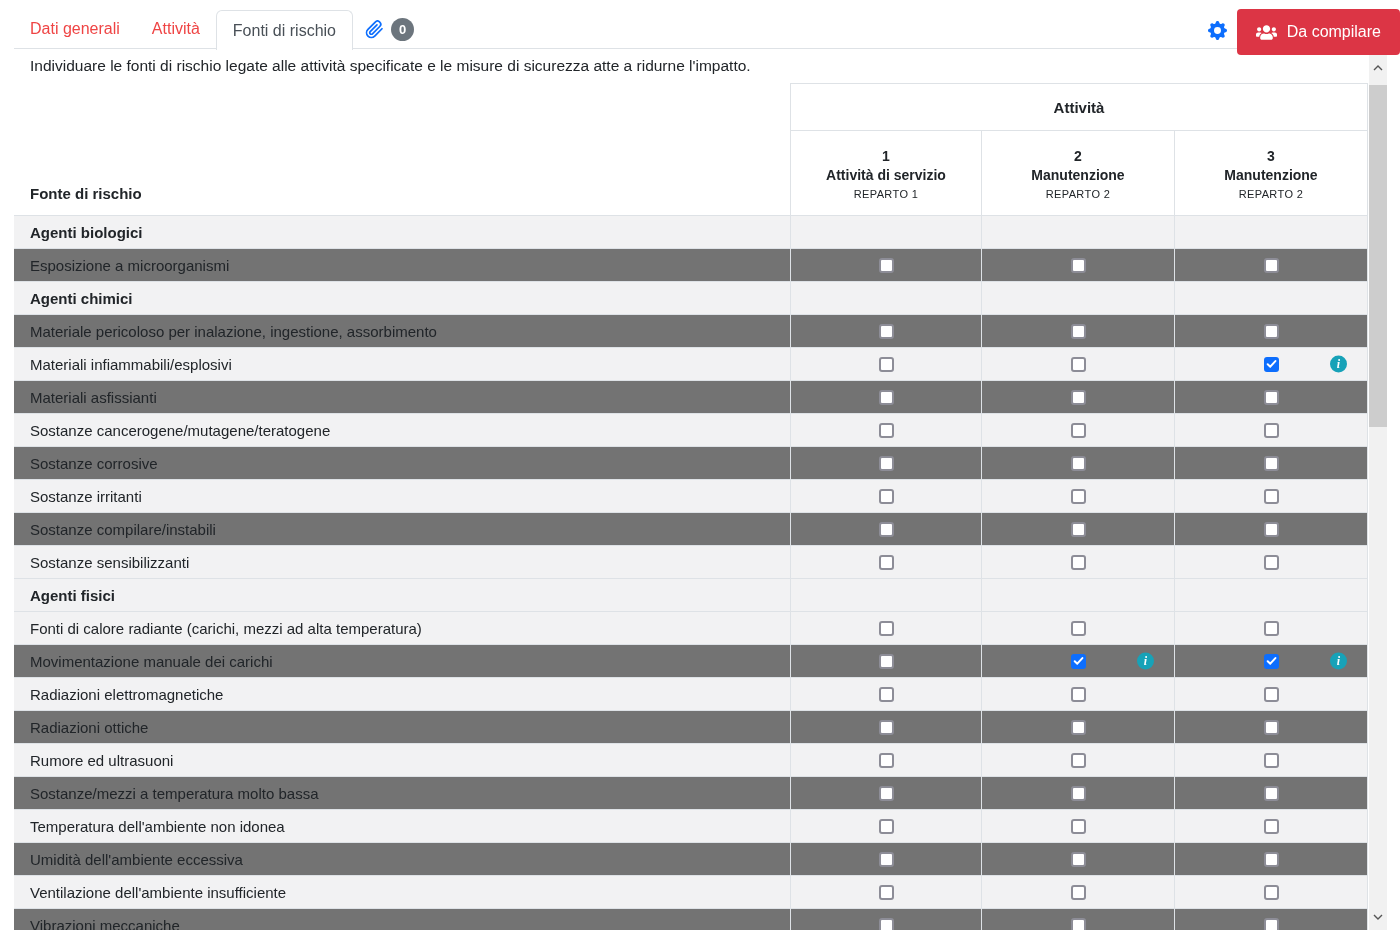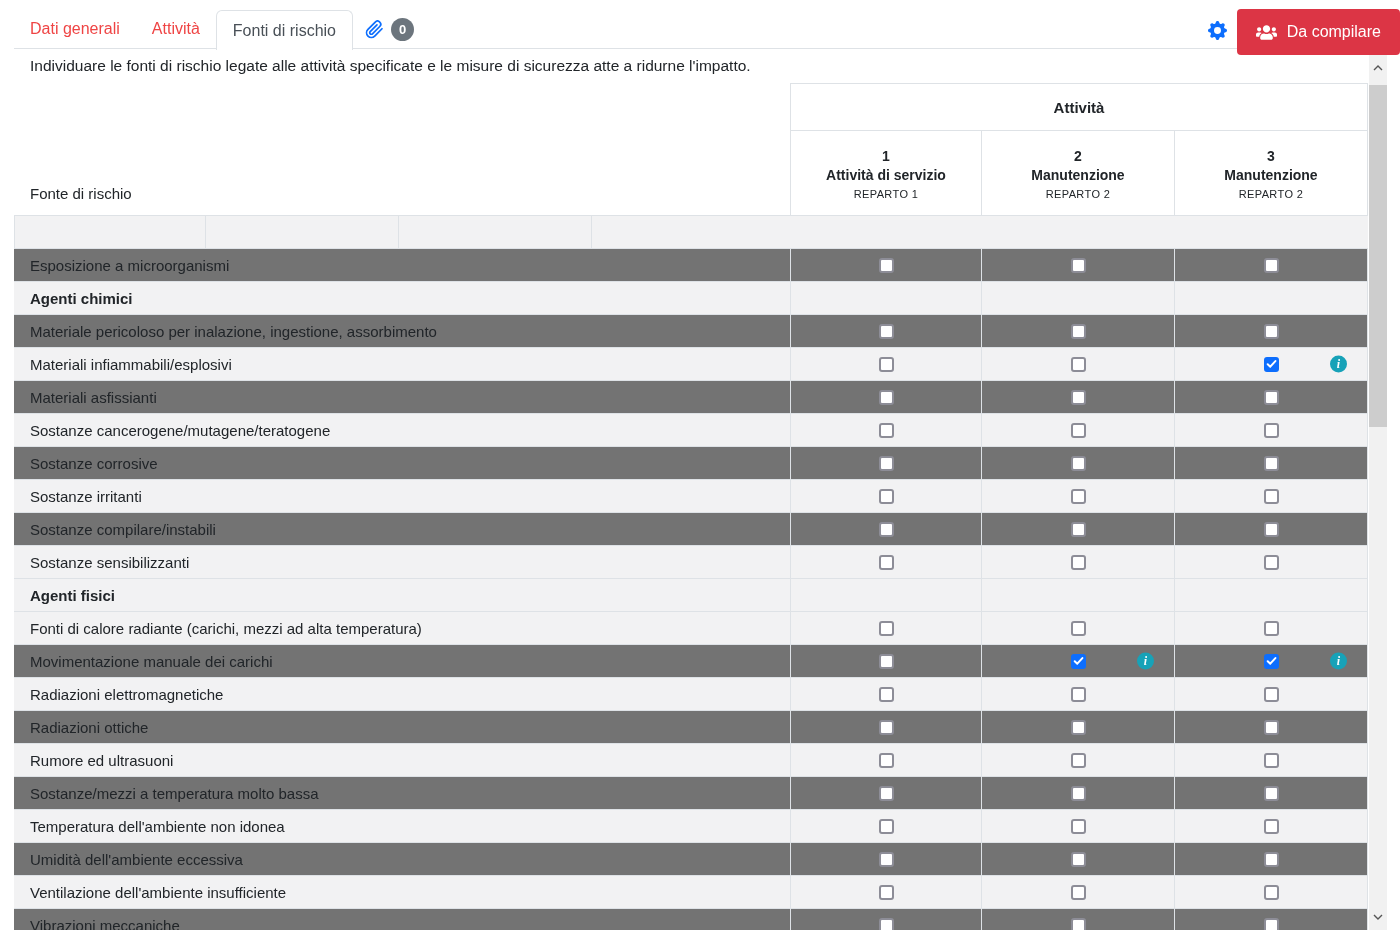--- a/index.html
+++ b/index.html
@@ -23,21 +23,21 @@
   .gear{position:absolute;left:1208px;top:21px;width:19px;height:19px;cursor:pointer;}
   .status-btn{position:absolute;right:0;top:9px;height:46px;background:#dc3545;color:#fff;
        border:none;border-radius:4px;display:flex;align-items:center;gap:10px;
        padding:0 19px;font-size:16px;font-family:"Liberation Sans",sans-serif;cursor:pointer;z-index:3;}
   
   .description{position:absolute;left:30px;top:57px;font-size:15.5px;color:#212529;}
   
   .risk-table{position:absolute;left:14px;top:83px;width:1354px;}
   .thead{display:flex;border-bottom:1px solid #dee2e6;}
   .th-left{width:776px;box-sizing:border-box;display:flex;align-items:flex-end;
-       padding:0 0 13px 16px;font-weight:400;font-size:15px;}
+       padding:0 0 13px 16px;font-weight:700;font-size:15px;}
   .th-right{width:578px;}
   .group-cell{height:47px;box-sizing:border-box;border:1px solid #dee2e6;border-bottom:0;
        display:flex;align-items:center;justify-content:center;font-weight:700;font-size:15px;}
   .col-heads{display:flex;height:85px;}
   .col-head{box-sizing:border-box;border-left:1px solid #dee2e6;border-top:1px solid #dee2e6;
        display:flex;flex-direction:column;align-items:center;justify-content:center;text-align:center;}
   .col-head.last{border-right:1px solid #dee2e6;}
   .col-head .num{font-weight:700;font-size:14px;line-height:19px;}
   .col-head .col-name{font-weight:700;font-size:14px;line-height:19px;}
   .col-head .dept{font-size:11px;letter-spacing:.4px;margin-top:3px;}
@@ -114,20 +114,21 @@
           <div class="col-head last" style="width: 194px;">
             <div class="num">3</div>
             <div class="col-name">Manutenzione</div>
             <div class="dept">REPARTO 2</div>
           </div>
         </div>
     </div>
   </div>
   <div id="tbody">
       <div class="row shaded category">
+        <div class="cell-label">Agenti biologici</div>
         <div class="cell-check" style="width: 191px;"></div>
         <div class="cell-check" style="width: 193px;"></div>
         <div class="cell-check last" style="width: 194px;"></div>
       </div>
       <div class="row">
         <div class="cell-label">Esposizione a microorganismi</div>
         <div class="cell-check" style="width: 191px;">
           <span class="cb"></span>
         </div>
         <div class="cell-check" style="width: 193px;">

